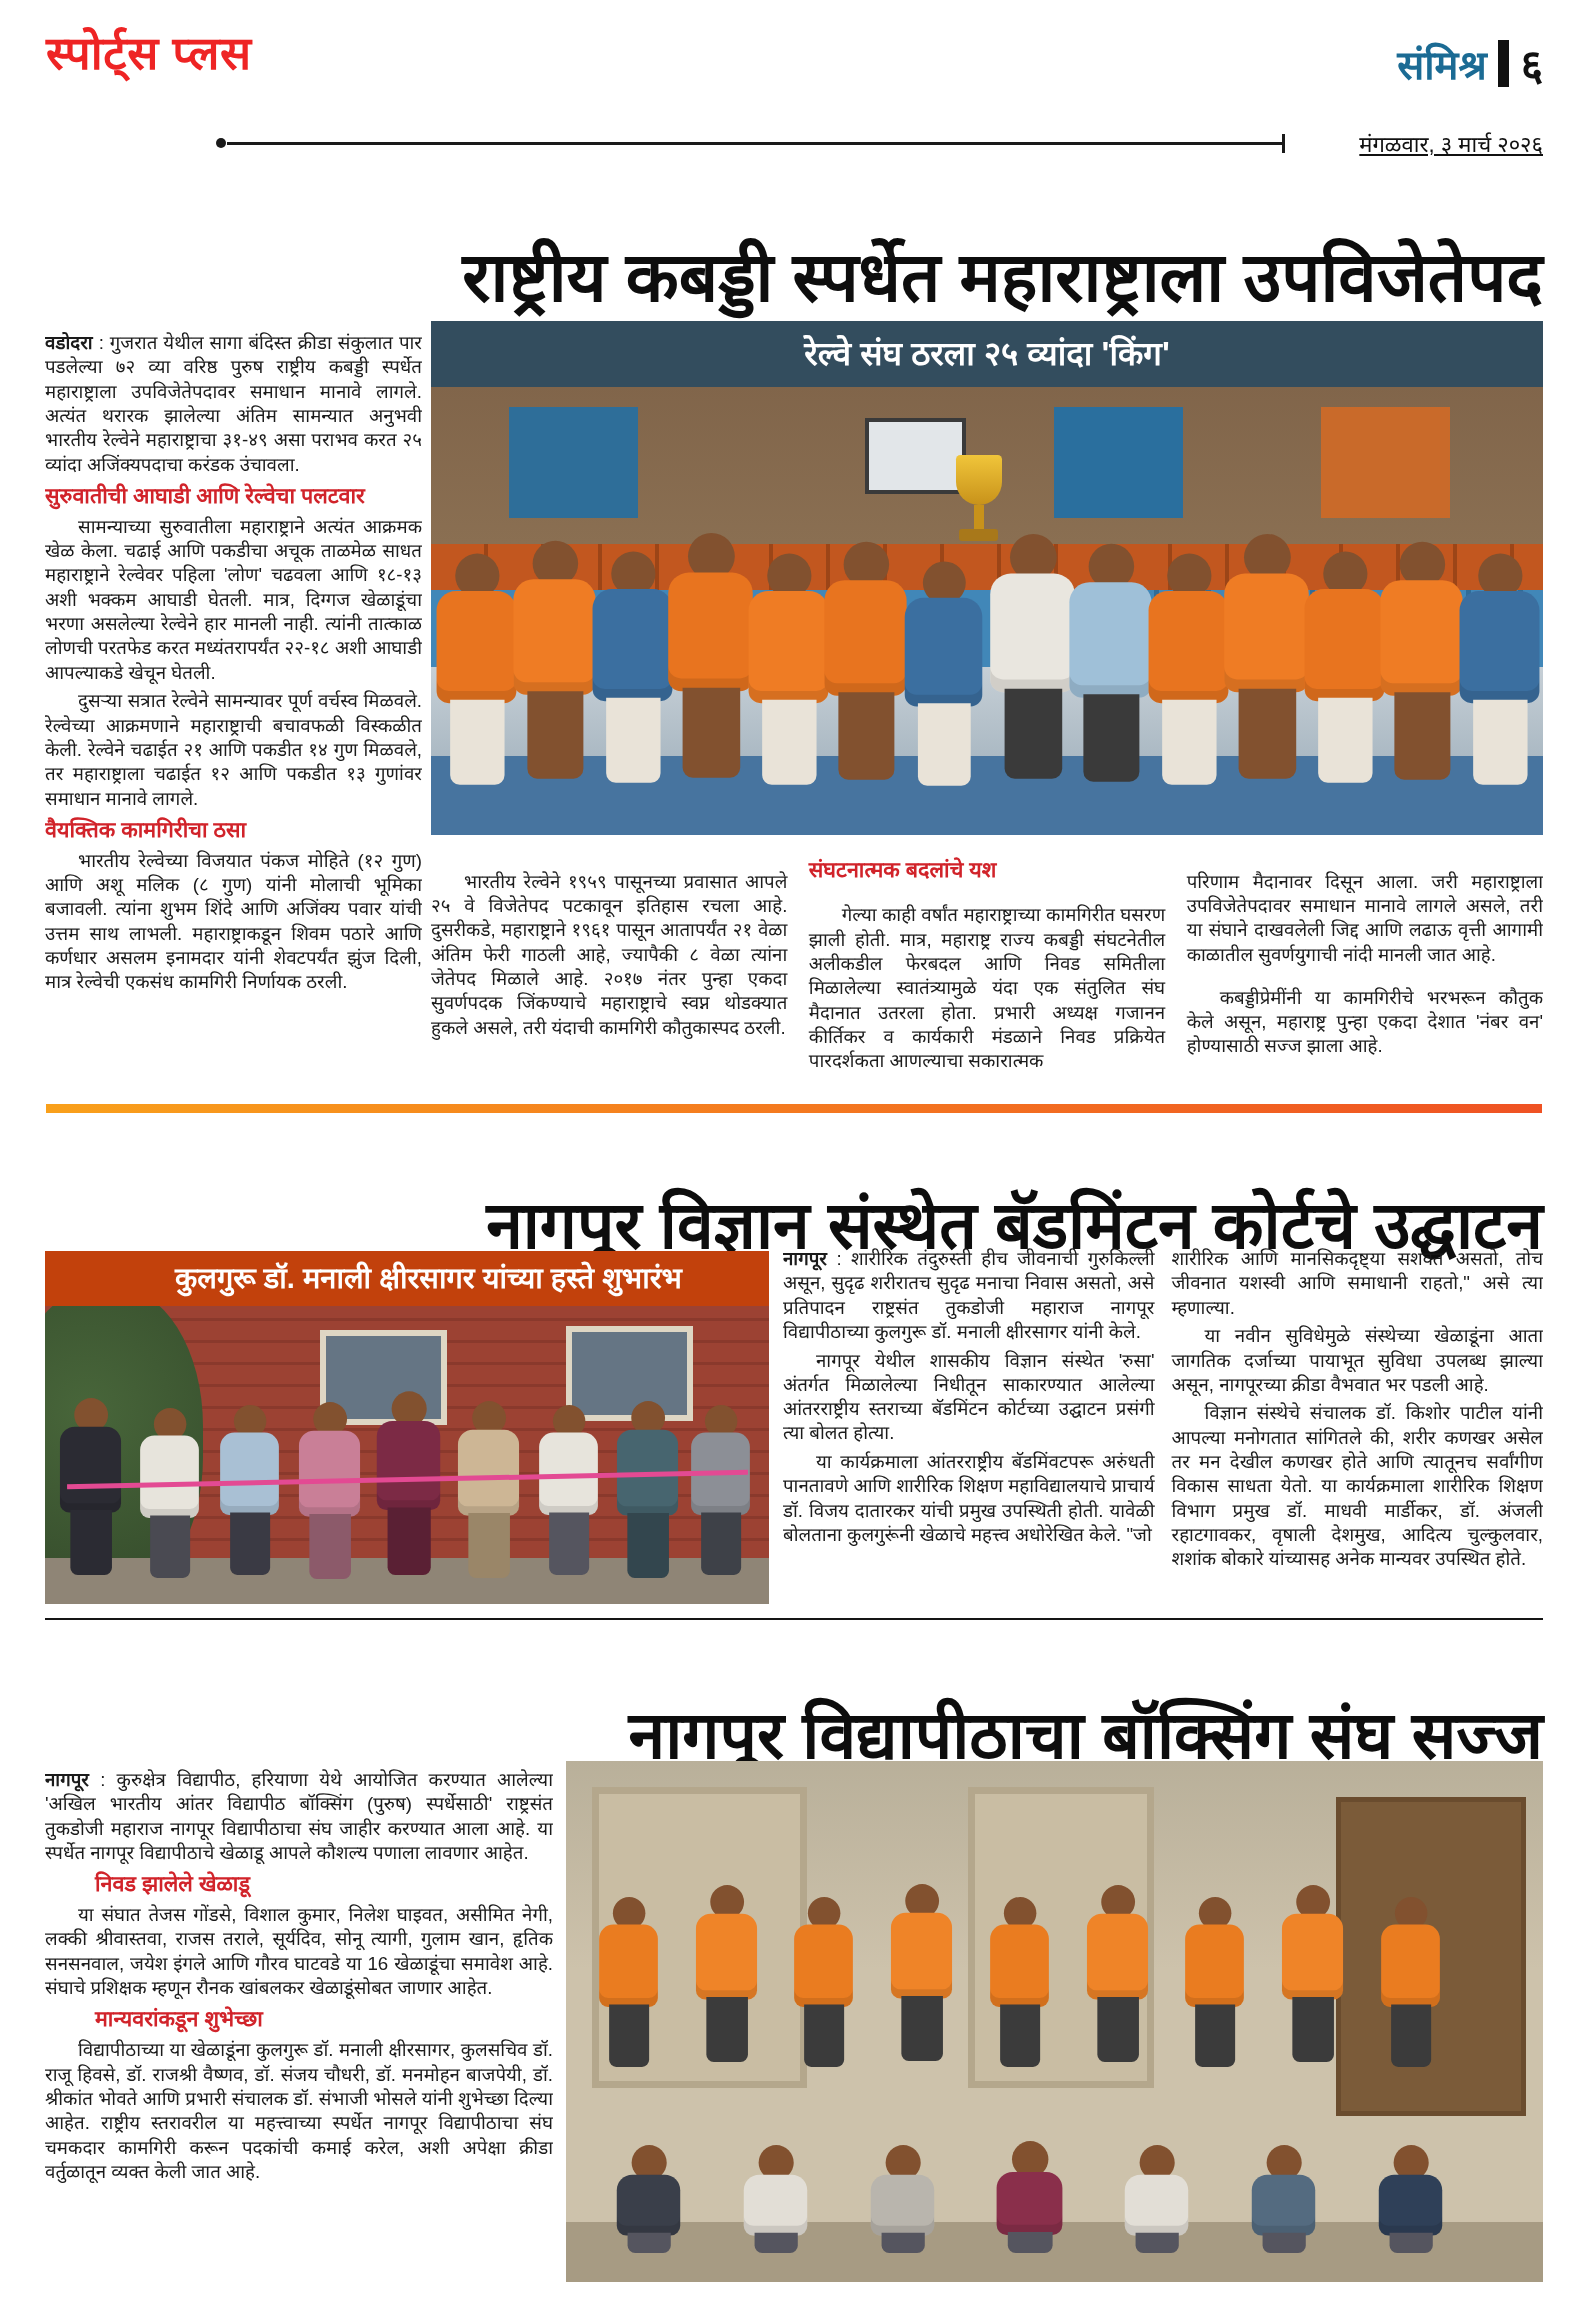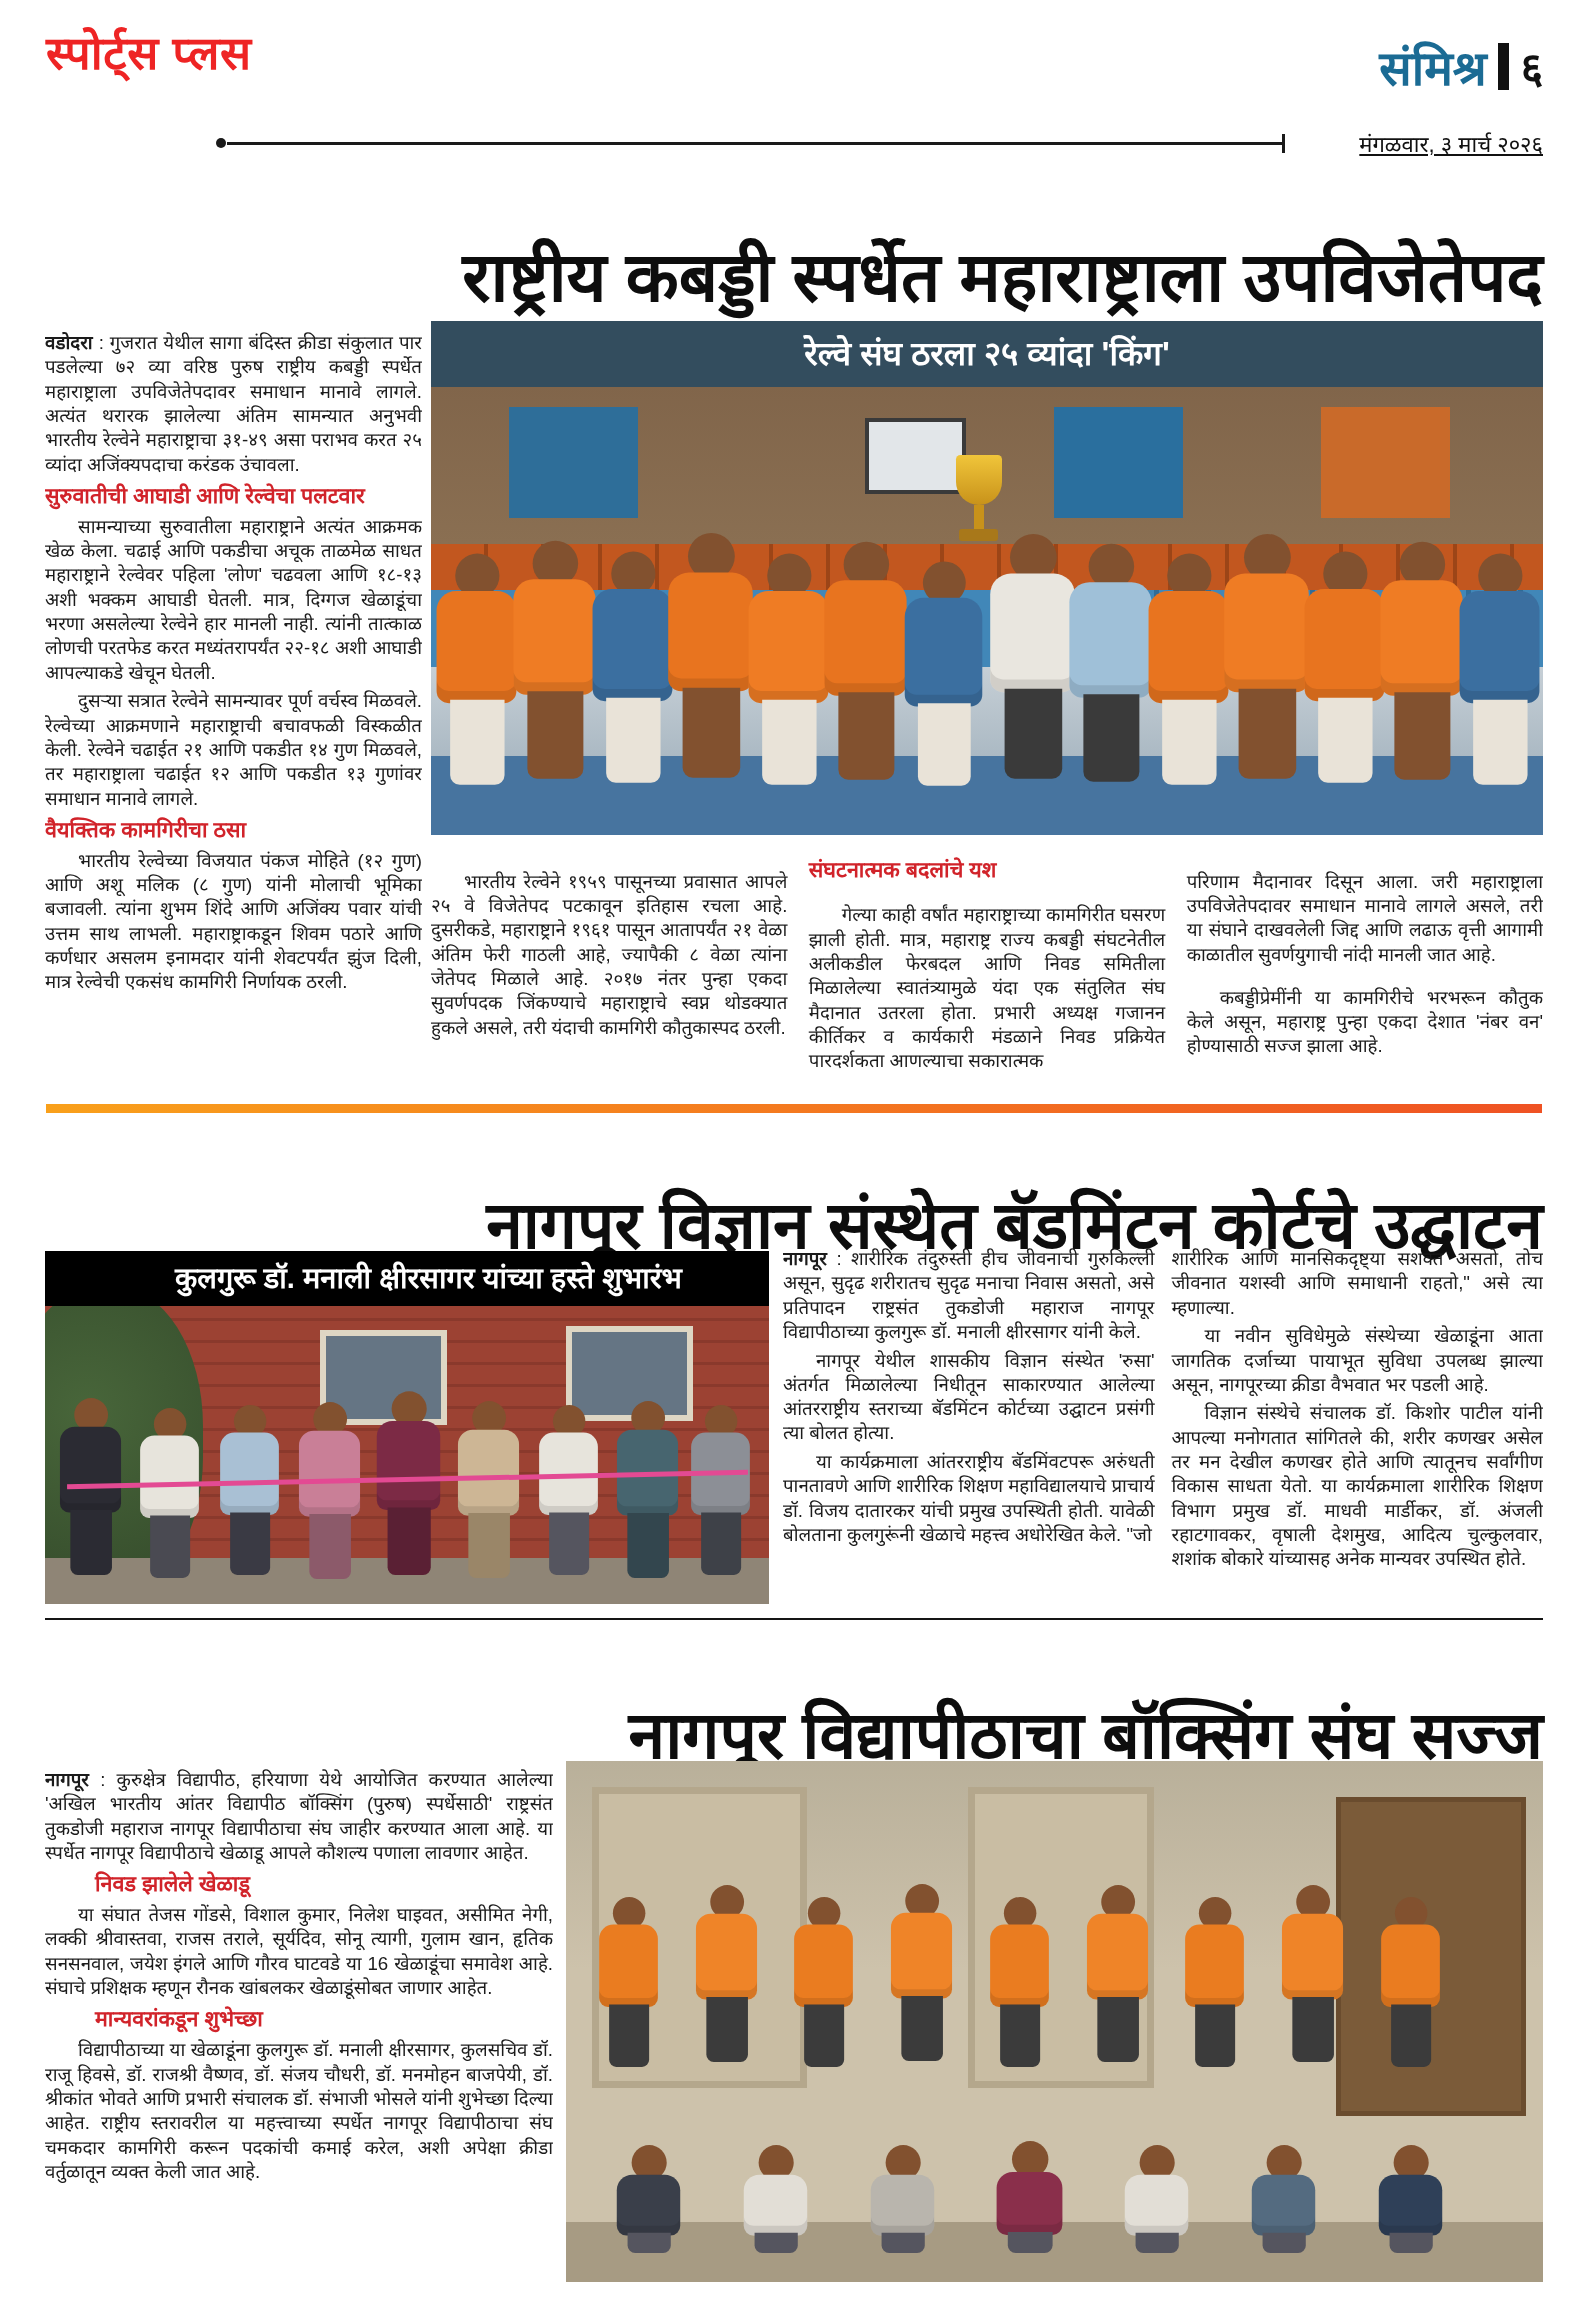--- a/index.html
+++ b/index.html
@@ -5,21 +5,21 @@
   html,body{margin:0;padding:0;background:#e8e8e8;}
   .page{position:relative;width:1583px;height:2319px;background:#ffffff;overflow:hidden;
         font-family:"Liberation Sans","DejaVu Sans",sans-serif;color:#1c1c1c;}
 
   
   .masthead{position:absolute;left:46px;top:20px;font-size:46px;font-weight:800;color:#ee2424;letter-spacing:0.7px;}
   .header-rule{position:absolute;left:227px;top:142px;width:1056px;height:2.9px;background:#1a1a1a;}
   .header-rule::before{content:"";position:absolute;left:-11.5px;top:-3.6px;width:10px;height:10px;border-radius:50%;background:#1a1a1a;}
   .header-rule::after{content:"";position:absolute;right:-2.2px;top:-8px;width:2.9px;height:18.7px;background:#1a1a1a;}
   .section-row{position:absolute;right:40px;top:34px;display:flex;align-items:center;}
-  .section-name{font-size:48px;font-weight:800;color:#1b6b94;margin-left:44px;}
+  .section-name{font-size:40px;font-weight:800;color:#1b6b94;margin-left:44px;}
   .section-bar{width:10.8px;height:47px;background:#111;margin:0 11.5px;}
   .page-number{font-size:43px;font-weight:800;color:#111;}
   .edition-date{position:absolute;right:40px;top:128px;font-size:22px;color:#111;text-decoration:underline;}
 
   
   .headline{position:absolute;left:45px;width:1498px;text-align:right;font-weight:800;color:#0d0d0d;white-space:nowrap;}
   .headline-1{top:181px;font-size:69px;}
   .headline-2{top:1133px;font-size:66px;}
   .headline-3{top:1643px;font-size:66px;}
 
@@ -38,21 +38,21 @@
   .col-left3{left:45px;top:1768px;width:508px;height:503px;overflow:hidden;}
 
   
   .orange-bar{position:absolute;left:46px;top:1104px;width:1496px;height:9.3px;background:linear-gradient(90deg,#f9a01b,#ef5223);}
   .thin-divider{position:absolute;left:45px;top:1618px;width:1498px;height:2.2px;background:#151515;}
 
   
   .photo{position:absolute;overflow:hidden;background:#7e7e7e;}
   .photo-caption{position:absolute;left:0;right:0;top:0;z-index:30;color:#fff;font-weight:800;text-align:center;}
   .cap-kabaddi{height:66px;line-height:66px;font-size:33px;background:rgba(45,75,96,0.93);}
-  .cap-badminton{height:55px;line-height:55px;font-size:29px;background:#000000;padding-left:43px;}
+  .cap-badminton{height:55px;line-height:55px;font-size:29px;background:#c2410c;padding-left:43px;}
 
   .photo-kabaddi{left:431px;top:321px;width:1112px;height:514px;}
   .ph1-wall{position:absolute;left:0;right:0;top:0;height:223px;background:linear-gradient(#7d6147,#8a6f52);}
   .ph1-banner{position:absolute;top:86px;width:129px;height:111px;background:#2e6e99;}
   .ph1-banner.b2{left:56%;background:#2a6f9e;}
   .ph1-banner.b3{left:80%;background:#c96a2a;}
   .ph1-board{position:absolute;left:39%;top:97px;width:93px;height:68px;background:#e2e6e9;border:4.3px solid #3a3a3a;}
   .ph1-seats1{position:absolute;left:0;right:0;top:223px;height:46px;background:repeating-linear-gradient(90deg,#c2571f 0 53px,#9c4517 53px 57px);}
   .ph1-seats2{position:absolute;left:0;right:0;top:269px;height:78px;background:repeating-linear-gradient(90deg,#4187b8 0 47px,#306c97 47px 52px);}
   .ph1-floor{position:absolute;left:0;right:0;top:346px;bottom:0;background:linear-gradient(#c6cfd6,#93a6b3);}

